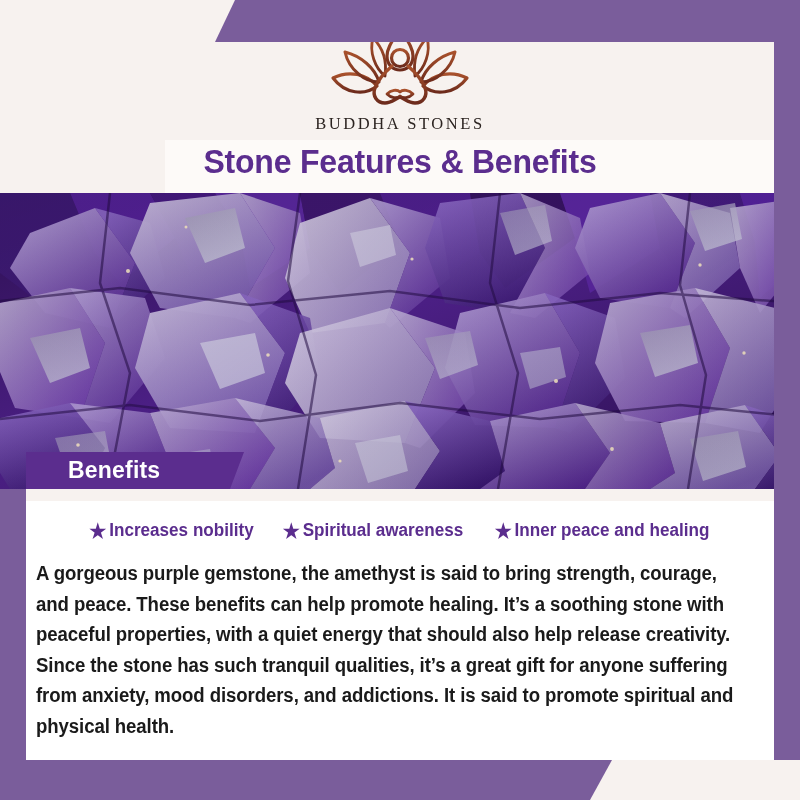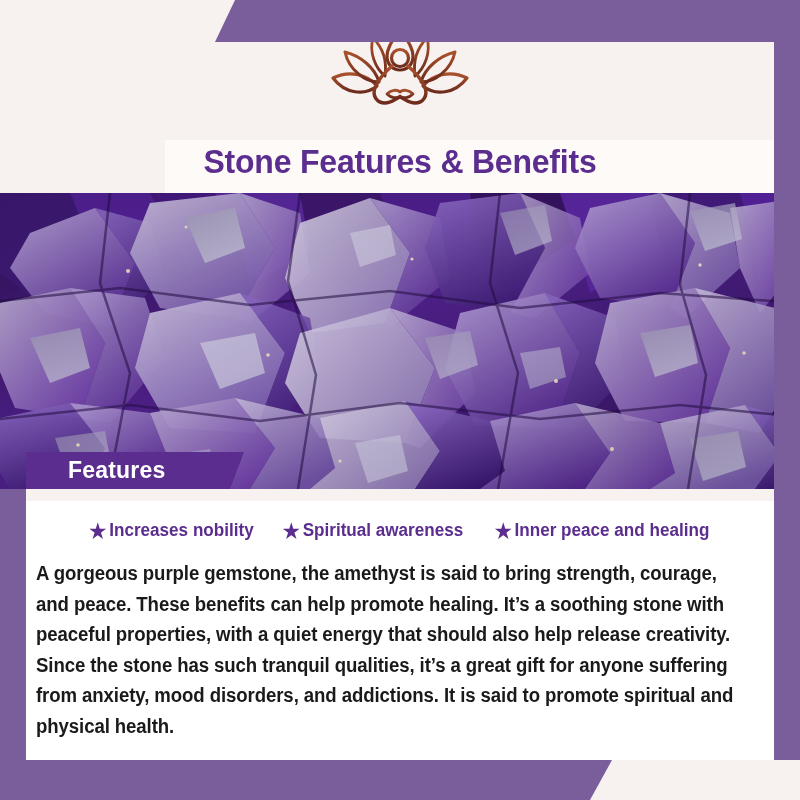--- a/index.html
+++ b/index.html
@@ -212,20 +212,21 @@
 
           <path d="M85,4 C78,16 72,24 72,32 C72,41 78,46 85,46 C92,46 98,41 98,32 C98,24 92,16 85,4 Z" stroke-width="3.2"></path>
 
           <circle cx="85" cy="34" r="8.5" stroke-width="3.2"></circle>
 
           <path d="M77,42 C70,48 63,56 60,64 C57,72 62,79 70,79 C76,79 80,75 85,73 C90,75 94,79 100,79 C108,79 113,72 110,64 C107,56 100,48 93,42" stroke-width="3.4"></path>
 
           <path d="M72,70 C76,66 82,65 85,68 C88,65 94,66 98,70 C94,74 88,75 85,72 C82,75 76,74 72,70 Z" stroke-width="2.8"></path>
         </g>
       </svg>
+      <div class="brand-name">BUDDHA STONES</div>
     </div>
   </div>
 
   <div class="title-band"></div>
   <div class="page-title">Stone Features &amp; Benefits</div>
 
   <div class="hero">
     <svg viewBox="0 0 800 296" preserveAspectRatio="none">
       <defs>
         <linearGradient id="bg1" x1="0" y1="0" x2="1" y2="1">
@@ -352,21 +353,21 @@
         <circle cx="612" cy="256" r="1.9"></circle>
         <circle cx="186" cy="34" r="1.5"></circle>
         <circle cx="744" cy="160" r="1.7"></circle>
       </g>
 
       <rect width="800" height="296" fill="url(#bg1)" opacity="0.12"></rect>
     </svg>
   </div>
 
   <div class="stone-banner">
-    <span class="stone-banner-label">Features</span>
+    <span class="stone-banner-label">Benefits</span>
   </div>
 
   <div class="content"></div>
   <div class="content-top-strip"></div>
 
   <div class="benefits">
     <div class="benefit">
       <span class="benefit-star">★</span>
       <span>Increases nobility</span>
     </div>

